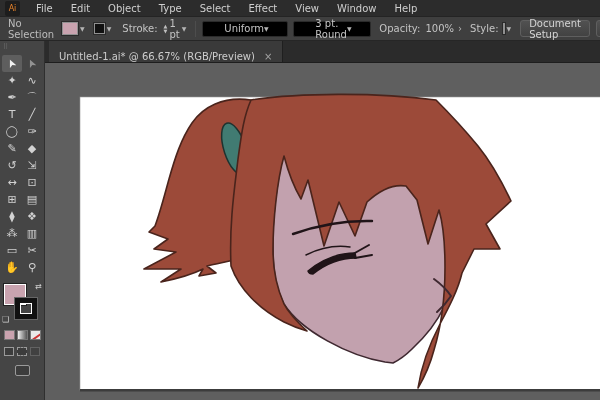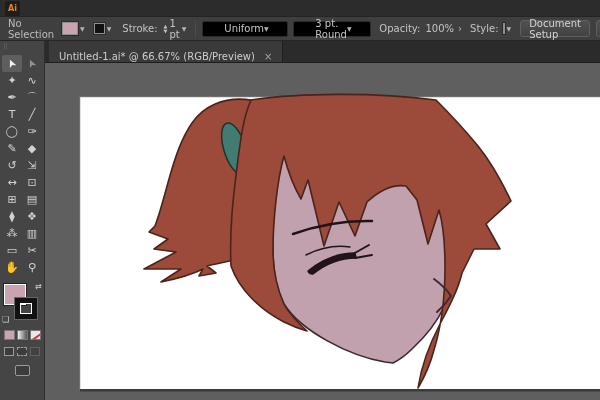--- a/index.html
+++ b/index.html
@@ -2,21 +2,21 @@
 <html><head>
 <meta charset="utf-8">
 <style>
   * { margin:0; padding:0; box-sizing:border-box; }
   html,body { width:600px; height:400px; overflow:hidden; }
   body { font-family:"DejaVu Sans","Liberation Sans",sans-serif; background:#2d2d2d; font-size:11px; color:#d6d6d6; }
   .app { width:600px; height:400px; display:flex; flex-direction:column; }
 
   
   .menubar { height:17px; background:#2c2c2c; display:flex; align-items:center; gap:0; flex:0 0 17px; border-bottom:1px solid #242424;}
-  .ai-logo { width:15px; height:15px; margin:0 7px 0 5px; background:#1d1d1d; color:#e8832a; font-size:8px; font-weight:bold; display:flex; align-items:center; justify-content:center; border-radius:2px; }
+  .ai-logo { width:15px; height:15px; margin:0 7px 0 5px; background:#1d1d1d; color:#e8832a; font-size:8px; font-weight:normal; display:flex; align-items:center; justify-content:center; border-radius:2px; }
   .menu-item { padding:0 9px; font-size:10px; color:#cfcfcf; line-height:17px; cursor:default; }
   .mb-icons { display:flex; align-items:center; gap:6px; margin-left:14px; }
   .badge { width:13px; height:12px; border:1px solid #8a8a8a; border-radius:2px; font-size:7px; color:#c8c8c8; display:flex; align-items:center; justify-content:center; }
   .chev { font-size:6px; color:#aaa; margin-left:2px; }
 
   
   .controlbar { height:24px; background:#3f3f3f; border-bottom:1px solid #262626; display:flex; align-items:center; flex:0 0 24px; font-size:10px; color:#c4c4c4; }
   .cb-group { display:flex; align-items:center; }
   .no-sel { padding:0 8px 0 8px; color:#bdbdbd; }
   .swatch { width:16px; height:13px; border:1px solid #909090; outline:1px solid #2a2a2a; }
@@ -60,20 +60,31 @@
   .canvas { flex:1; position:relative; background:#5f5f5f; min-height:0; }
   .canvas svg { position:absolute; left:0; top:0; }
 </style>
 </head>
 <body>
 
 <div class="app">
 
   <div class="menubar">
     <div class="ai-logo">Ai</div>
+    <div id="menu-items" style="display:flex;">
+        <span class="menu-item">File</span>
+        <span class="menu-item">Edit</span>
+        <span class="menu-item">Object</span>
+        <span class="menu-item">Type</span>
+        <span class="menu-item">Select</span>
+        <span class="menu-item">Effect</span>
+        <span class="menu-item">View</span>
+        <span class="menu-item">Window</span>
+        <span class="menu-item">Help</span>
+      </div>
   </div>
 
   <div class="controlbar">
     <span class="no-sel">No Selection</span>
     <div class="cb-group">
       <span class="swatch" id="cb-fill" style="background: rgb(201, 163, 175);"></span>
       <span class="dd-arrow">▼</span>
     </div>
     <div class="cb-group" style="margin-left:6px;">
       <span class="swatch small" id="cb-stroke" style="background: rgb(17, 17, 17);"></span>

